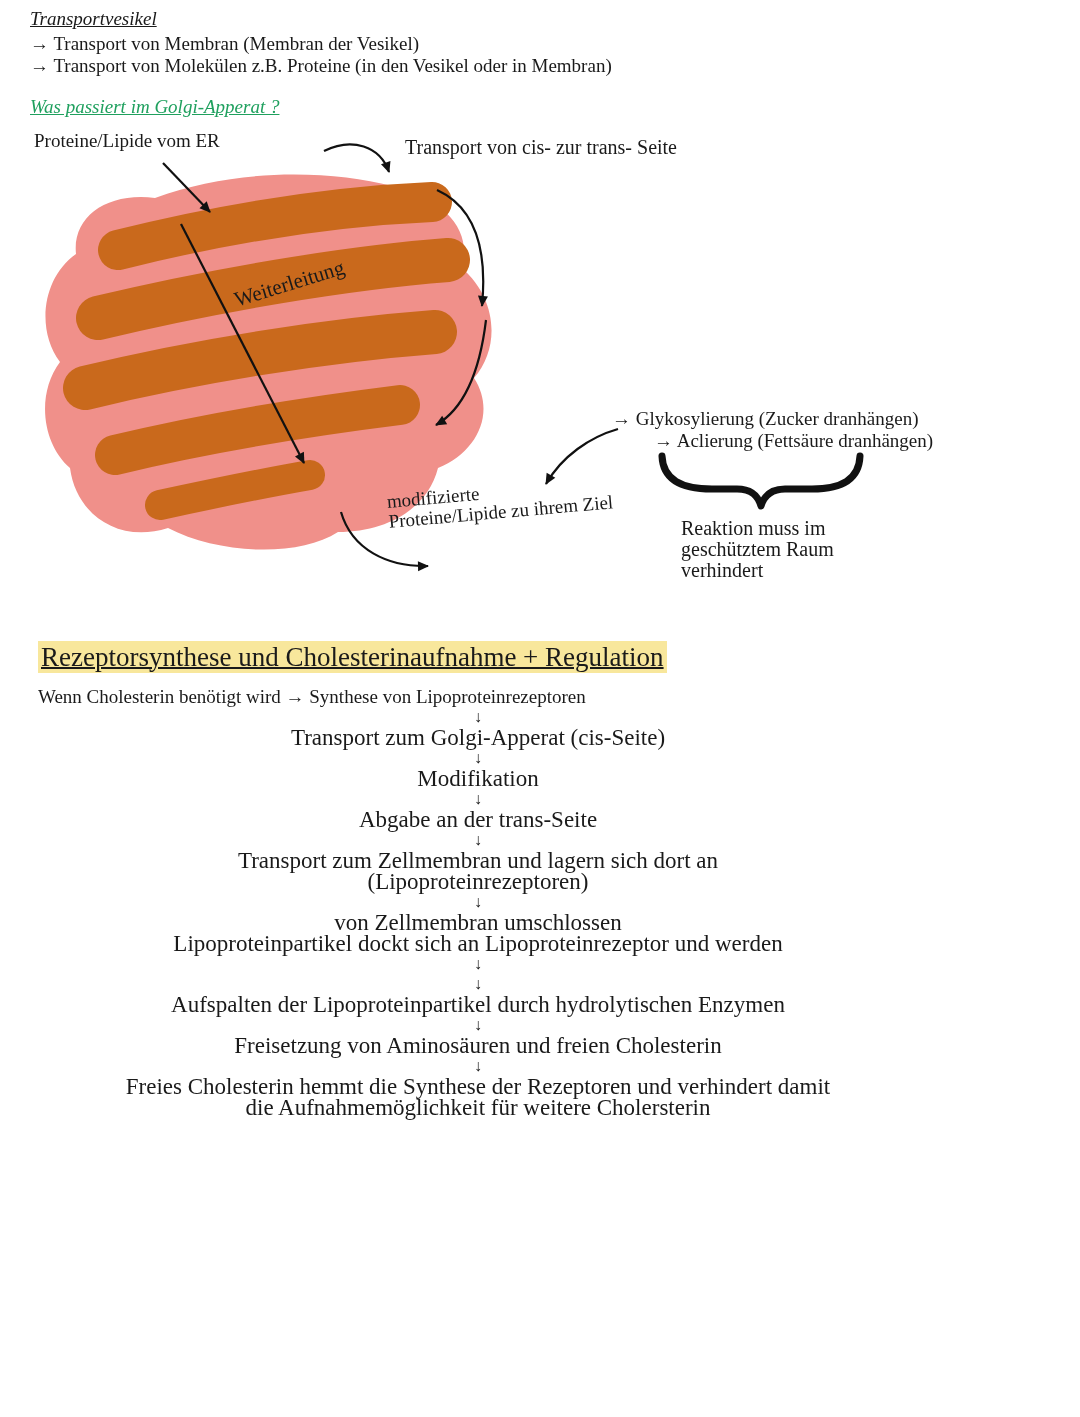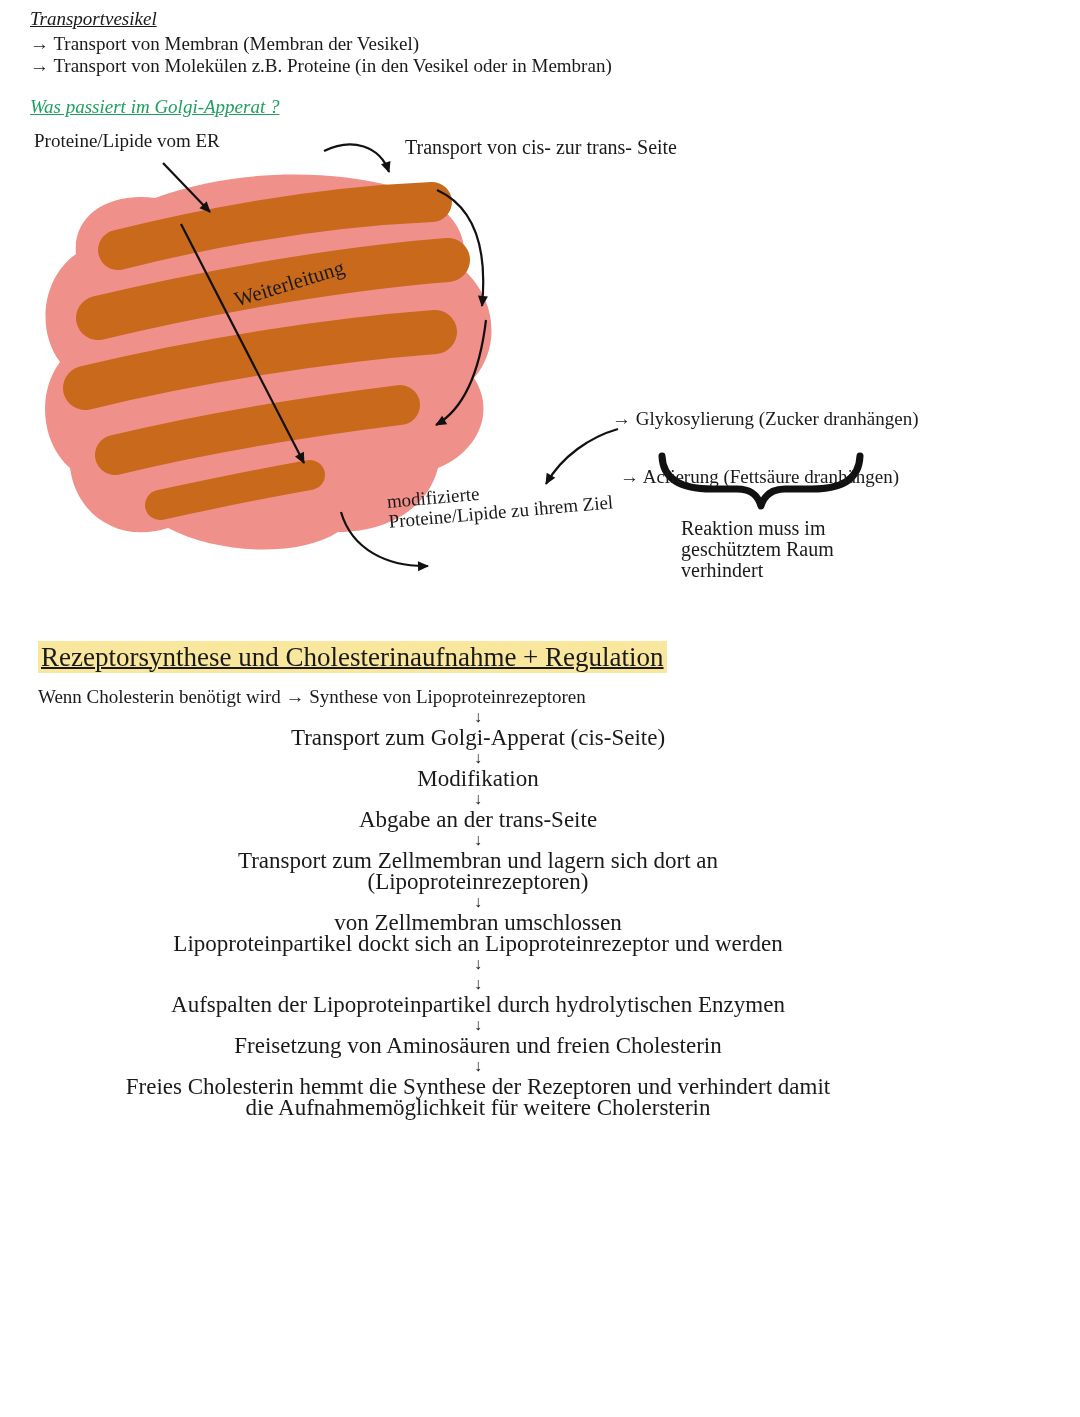--- a/index.html
+++ b/index.html
@@ -68,21 +68,21 @@
   <div class="abs t19" style="left:34px;top:130px;">Proteine/Lipide vom ER</div>
   <div class="abs t20" style="left:405px;top:136px;">Transport von cis- zur trans- Seite</div>
   <div class="abs rot-weiterleitung" style="left:235px;top:288px;">Weiterleitung</div>
 
   <div class="abs rot-modified" style="left:386px;top:492px;">
     <span class="ml">modifizierte</span>
     <span class="ml">Proteine/Lipide zu ihrem Ziel</span>
   </div>
 
   <div class="abs t19" style="left:612px;top:408px;">→ Glykosylierung (Zucker dranhängen)</div>
-  <div class="abs t19" style="left:620px;top:430px;margin-top:36px;">→ Aclierung (Fettsäure dranhängen)</div>
+  <div class="abs t19" style="left:654px;top:430px;">→ Aclierung (Fettsäure dranhängen)</div>
 
   <div class="abs note-lines" style="left:681px;top:518px;">
     <div>Reaktion muss im</div>
     <div>geschütztem Raum</div>
     <div>verhindert</div>
   </div>
 
   <div class="abs big-heading" style="left:38px;top:640px;">
     <span>Rezeptorsynthese und Cholesterinaufnahme + Regulation</span>
   </div>

